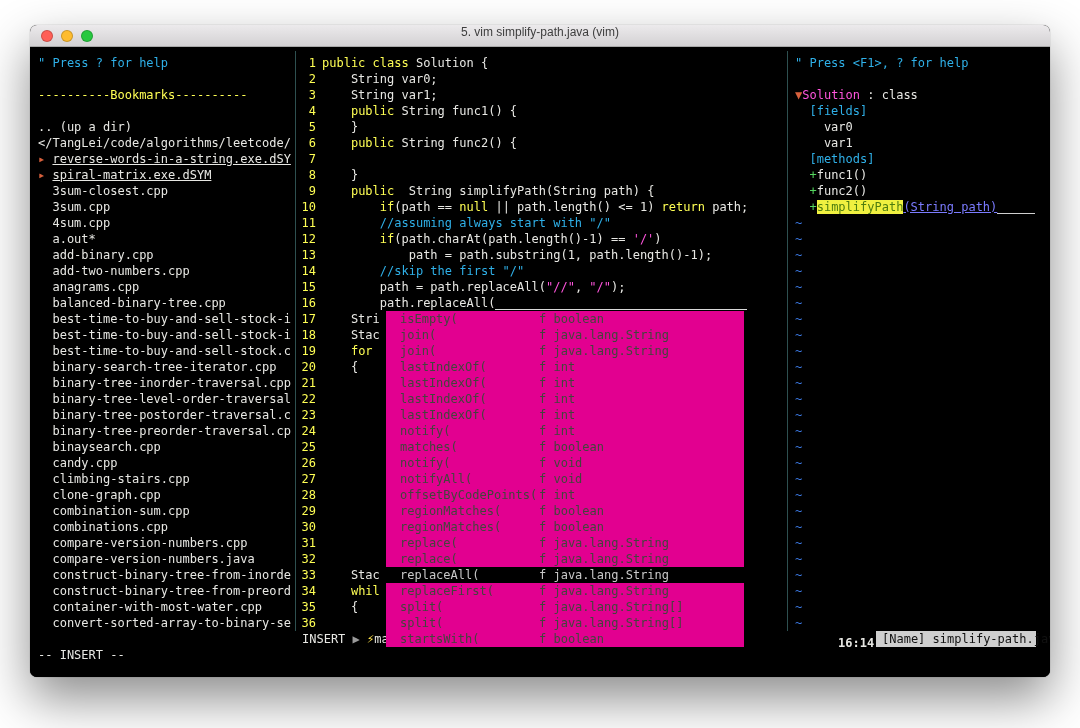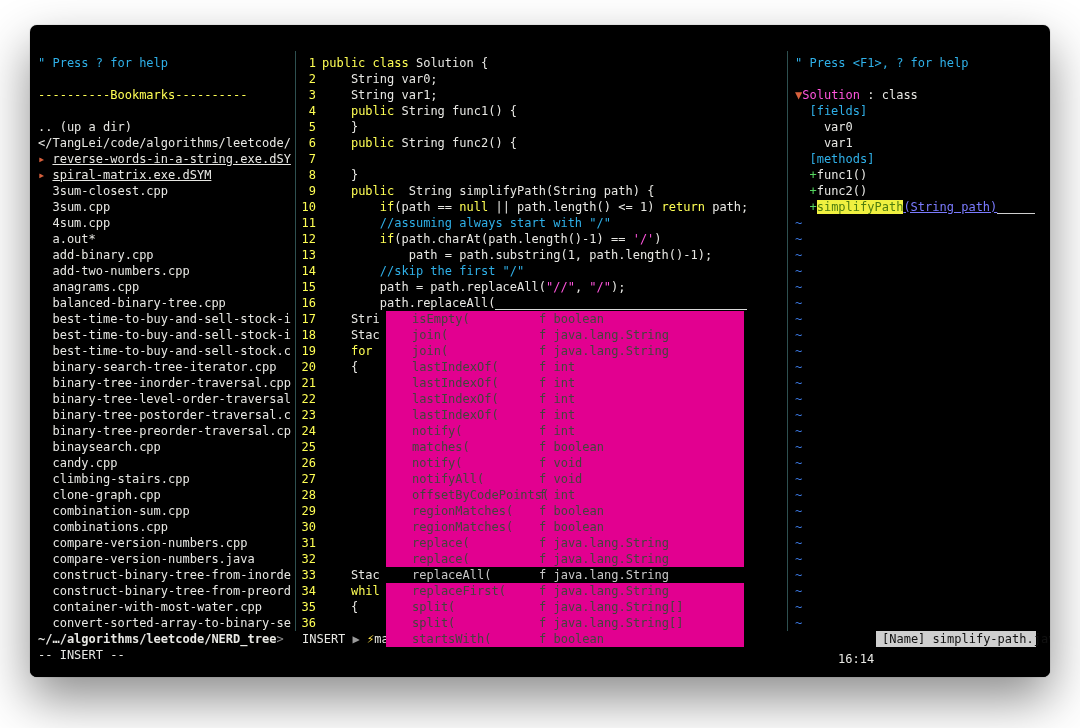--- a/index.html
+++ b/index.html
@@ -28,42 +28,50 @@
   .c-cyan{color:var(--comment-blue)} .c-tilde{color:var(--tilde-blue)}
   .c-green{color:var(--green)} .c-orange{color:var(--orange)} .c-arrow{color:var(--orange)}
   .c-link{color:#e8e8e4} .c-sig{color:var(--signature-blue)}
   .c-hltag{background:var(--tag-highlight-bg);color:#4d7c0f}
   .u{text-decoration:underline}
   
   .vsep{position:absolute;top:4px;width:1px;height:580px;background:#2e5050}
   #sep1{left:265px}#sep2{left:757px}
   
   #popup{position:absolute;left:356px;top:264px;width:358px;background:var(--popup-bg);z-index:6}
-  .prow{height:16px;position:relative;color:var(--popup-fg);padding-left:26px;white-space:pre}
+  .prow{height:16px;position:relative;color:var(--popup-fg);padding-left:14px;white-space:pre}
   .prow .type{position:absolute;left:153px;top:0}
   .prow.sel{background:var(--popup-selected-bg);color:var(--popup-selected-fg)}
   
   #cursorline{position:absolute;left:465px;top:262px;width:252px;height:1px;background:#d9d9d9;z-index:3}
   #tag-underline{position:absolute;left:967px;top:166px;width:38px;height:1px;background:#cfcfcf}
   
   #nerd-status{position:absolute;left:8px;top:584px;height:16px;font-weight:bold;white-space:pre}
   #nerd-status .chev{color:#8f8f8f;font-weight:normal}
   #ed-status{position:absolute;left:272px;top:584px;width:484px;height:16px;overflow:hidden;white-space:pre}
   #ed-status .mode{font-weight:normal}
   #ed-status .psep{color:#9a9a9a}
   #ed-status .bolt{color:#ffe24a}
-  #pos{position:absolute;left:808px;top:604px;height:16px;font-weight:normal}
+  #pos{position:absolute;left:808px;top:588px;height:16px;font-weight:bold}
   #tag-status{position:absolute;left:846px;top:584px;width:160px;height:16px;
     background:var(--statusline-bg);color:var(--statusline-fg);padding-left:6px;white-space:pre}
   #cmdline{position:absolute;left:8px;top:600px;height:16px;font-weight:normal;white-space:pre}
 </style>
 </head>
 <body>
 
 <div class="window">
+  <div class="titlebar">
+    <div class="lights">
+      <span class="light l-red"></span>
+      <span class="light l-yellow"></span>
+      <span class="light l-green"></span>
+    </div>
+    <div class="title">5. vim simplify-path.java (vim)</div>
+  </div>
 
   <div class="terminal">
     <div id="nerdtree" class="pane"><div class="row"><span class="c-comment">" Press ? for help</span></div><div class="row"></div><div class="row"><span class="c-kw">----------Bookmarks----------</span></div><div class="row"></div><div class="row"><span>.. (up a dir)</span></div><div class="row"><span>&lt;/TangLei/code/algorithms/leetcode/</span></div><div class="row"><span class="c-arrow">▸ </span><span class="c-link u">reverse-words-in-a-string.exe.dSY</span></div><div class="row"><span class="c-arrow">▸ </span><span class="c-link u">spiral-matrix.exe.dSYM</span></div><div class="row"><span>  3sum-closest.cpp</span></div><div class="row"><span>  3sum.cpp</span></div><div class="row"><span>  4sum.cpp</span></div><div class="row"><span>  a.out*</span></div><div class="row"><span>  add-binary.cpp</span></div><div class="row"><span>  add-two-numbers.cpp</span></div><div class="row"><span>  anagrams.cpp</span></div><div class="row"><span>  balanced-binary-tree.cpp</span></div><div class="row"><span>  best-time-to-buy-and-sell-stock-i</span></div><div class="row"><span>  best-time-to-buy-and-sell-stock-i</span></div><div class="row"><span>  best-time-to-buy-and-sell-stock.c</span></div><div class="row"><span>  binary-search-tree-iterator.cpp</span></div><div class="row"><span>  binary-tree-inorder-traversal.cpp</span></div><div class="row"><span>  binary-tree-level-order-traversal</span></div><div class="row"><span>  binary-tree-postorder-traversal.c</span></div><div class="row"><span>  binary-tree-preorder-traversal.cp</span></div><div class="row"><span>  binaysearch.cpp</span></div><div class="row"><span>  candy.cpp</span></div><div class="row"><span>  climbing-stairs.cpp</span></div><div class="row"><span>  clone-graph.cpp</span></div><div class="row"><span>  combination-sum.cpp</span></div><div class="row"><span>  combinations.cpp</span></div><div class="row"><span>  compare-version-numbers.cpp</span></div><div class="row"><span>  compare-version-numbers.java</span></div><div class="row"><span>  construct-binary-tree-from-inorde</span></div><div class="row"><span>  construct-binary-tree-from-preord</span></div><div class="row"><span>  container-with-most-water.cpp</span></div><div class="row"><span>  convert-sorted-array-to-binary-se</span></div></div>
     <div id="sep1" class="vsep"></div>
     <div id="editor" class="pane"><div class="row"><span class="num">1</span><span class="c-kw">public</span><span> </span><span class="c-kw">class</span><span> Solution {</span></div><div class="row"><span class="num">2</span><span>    String var0;</span></div><div class="row"><span class="num">3</span><span>    String var1;</span></div><div class="row"><span class="num">4</span><span>    </span><span class="c-kw">public</span><span> String func1() {</span></div><div class="row"><span class="num">5</span><span>    }</span></div><div class="row"><span class="num">6</span><span>    </span><span class="c-kw">public</span><span> String func2() {</span></div><div class="row"><span class="num">7</span></div><div class="row"><span class="num">8</span><span>    }</span></div><div class="row"><span class="num">9</span><span>    </span><span class="c-kw">public</span><span>  String simplifyPath(String path) {</span></div><div class="row"><span class="num">10</span><span>        </span><span class="c-kw">if</span><span>(path == </span><span class="c-kw">null</span><span> || path.length() &lt;= 1) </span><span class="c-kw">return</span><span> path;</span></div><div class="row"><span class="num">11</span><span>        </span><span class="c-comment">//assuming always start with "/"</span></div><div class="row"><span class="num">12</span><span>        </span><span class="c-kw">if</span><span>(path.charAt(path.length()-1) == </span><span class="c-str">'/'</span><span>)</span></div><div class="row"><span class="num">13</span><span>            path = path.substring(1, path.length()-1);</span></div><div class="row"><span class="num">14</span><span>        </span><span class="c-comment">//skip the first "/"</span></div><div class="row"><span class="num">15</span><span>        path = path.replaceAll(</span><span class="c-str">"//"</span><span>, </span><span class="c-str">"/"</span><span>);</span></div><div class="row"><span class="num">16</span><span>        path.replaceAll(</span></div><div class="row"><span class="num">17</span><span>    Stri</span></div><div class="row"><span class="num">18</span><span>    Stac</span></div><div class="row"><span class="num">19</span><span>    </span><span class="c-kw">for</span><span> </span></div><div class="row"><span class="num">20</span><span>    {</span></div><div class="row"><span class="num">21</span></div><div class="row"><span class="num">22</span></div><div class="row"><span class="num">23</span></div><div class="row"><span class="num">24</span></div><div class="row"><span class="num">25</span></div><div class="row"><span class="num">26</span></div><div class="row"><span class="num">27</span></div><div class="row"><span class="num">28</span></div><div class="row"><span class="num">29</span></div><div class="row"><span class="num">30</span></div><div class="row"><span class="num">31</span></div><div class="row"><span class="num">32</span></div><div class="row"><span class="num">33</span><span>    Stac</span></div><div class="row"><span class="num">34</span><span>    </span><span class="c-kw">whil</span></div><div class="row"><span class="num">35</span><span>    {</span></div><div class="row"><span class="num">36</span></div></div>
     <div id="sep2" class="vsep"></div>
     <div id="tagbar" class="pane"><div class="row"><span class="c-comment">" Press &lt;F1&gt;, ? for help</span></div><div class="row"></div><div class="row"><span class="c-orange">▼</span><span class="c-magenta">Solution</span><span> : class</span></div><div class="row"><span class="c-cyan">  [fields]</span></div><div class="row"><span>    var0</span></div><div class="row"><span>    var1</span></div><div class="row"><span class="c-cyan">  [methods]</span></div><div class="row"><span>  </span><span class="c-green">+</span><span>func1()</span></div><div class="row"><span>  </span><span class="c-green">+</span><span>func2()</span></div><div class="row"><span>  </span><span class="c-green">+</span><span class="c-hltag">simplifyPath</span><span class="c-sig u">(String path)</span></div><div class="row"><span class="c-tilde">~</span></div><div class="row"><span class="c-tilde">~</span></div><div class="row"><span class="c-tilde">~</span></div><div class="row"><span class="c-tilde">~</span></div><div class="row"><span class="c-tilde">~</span></div><div class="row"><span class="c-tilde">~</span></div><div class="row"><span class="c-tilde">~</span></div><div class="row"><span class="c-tilde">~</span></div><div class="row"><span class="c-tilde">~</span></div><div class="row"><span class="c-tilde">~</span></div><div class="row"><span class="c-tilde">~</span></div><div class="row"><span class="c-tilde">~</span></div><div class="row"><span class="c-tilde">~</span></div><div class="row"><span class="c-tilde">~</span></div><div class="row"><span class="c-tilde">~</span></div><div class="row"><span class="c-tilde">~</span></div><div class="row"><span class="c-tilde">~</span></div><div class="row"><span class="c-tilde">~</span></div><div class="row"><span class="c-tilde">~</span></div><div class="row"><span class="c-tilde">~</span></div><div class="row"><span class="c-tilde">~</span></div><div class="row"><span class="c-tilde">~</span></div><div class="row"><span class="c-tilde">~</span></div><div class="row"><span class="c-tilde">~</span></div><div class="row"><span class="c-tilde">~</span></div><div class="row"><span class="c-tilde">~</span></div></div>
 
     <div id="cursorline"></div>
     <div id="tag-underline"></div>
@@ -85,21 +93,20 @@
         <div class="prow"><span>regionMatches(</span><span class="type">f boolean</span></div>
         <div class="prow"><span>replace(</span><span class="type">f java.lang.String</span></div>
         <div class="prow"><span>replace(</span><span class="type">f java.lang.String</span></div>
         <div class="prow sel"><span>replaceAll(</span><span class="type">f java.lang.String</span></div>
         <div class="prow"><span>replaceFirst(</span><span class="type">f java.lang.String</span></div>
         <div class="prow"><span>split(</span><span class="type">f java.lang.String[]</span></div>
         <div class="prow"><span>split(</span><span class="type">f java.lang.String[]</span></div>
         <div class="prow"><span>startsWith(</span><span class="type">f boolean</span></div>
       </div>
 
-    <div id="nerd-status"><span>~/…/algorithms/leetcode/NERD_tree</span><span class="chev">&gt;</span></div>
 
     <div id="ed-status"><span class="mode">INSERT</span><span> </span><span class="psep">▶</span><span> </span><span class="bolt">⚡</span><span>mast</span></div>
 
     <div id="pos">16:14</div>
 
     <div id="tag-status">[Name] simplify-path.java</div>
 
     <div id="cmdline">-- INSERT --</div>
   </div>
 </div>

